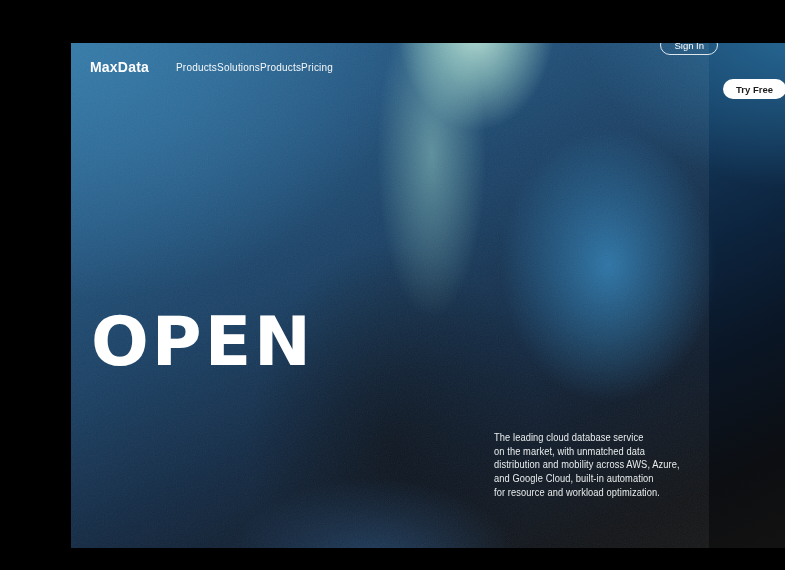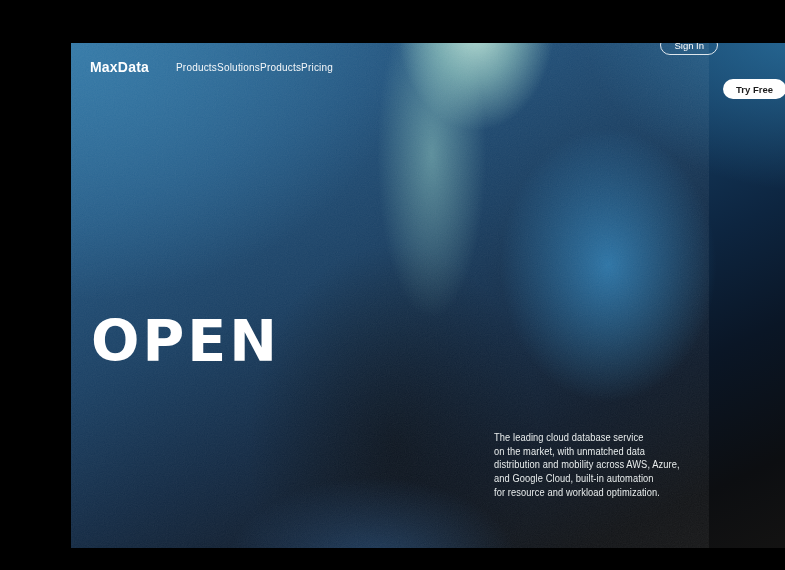--- a/index.html
+++ b/index.html
@@ -47,21 +47,21 @@
     border:1px solid rgba(255,255,255,0.85); color:#fff; background:transparent;
   }
   .btn-solid {
     background:#ffffff; color:#1c1c1c; font-weight:700; border:none;margin-top:44px;
   }
 
   .heading {
     position:absolute; left:20px; top:267px; z-index:2;
     color:#ffffff;
     font-family:"DejaVu Sans", sans-serif;
-    font-weight:700; font-size:57px; line-height:63px; letter-spacing:3px;
+    font-weight:700; font-size:68px; line-height:63px; letter-spacing:3px;
     white-space:nowrap;
   }
   .para {
     position:absolute; left:423px; top:388px; z-index:2;
     color:#e8ecec; font-size:10px; line-height:13.7px; letter-spacing:0.1px;
     transform:scaleX(0.93); transform-origin:left top;
     white-space:nowrap;
   }
 </style>
 </head>

